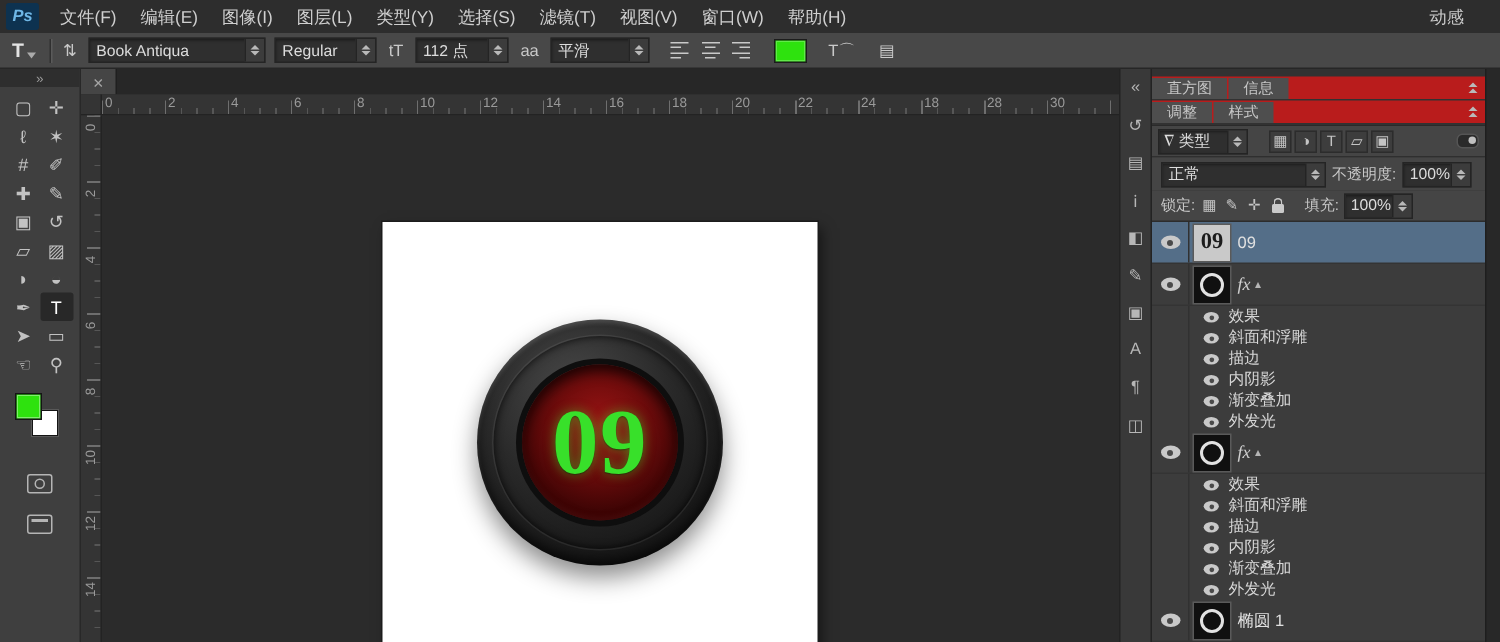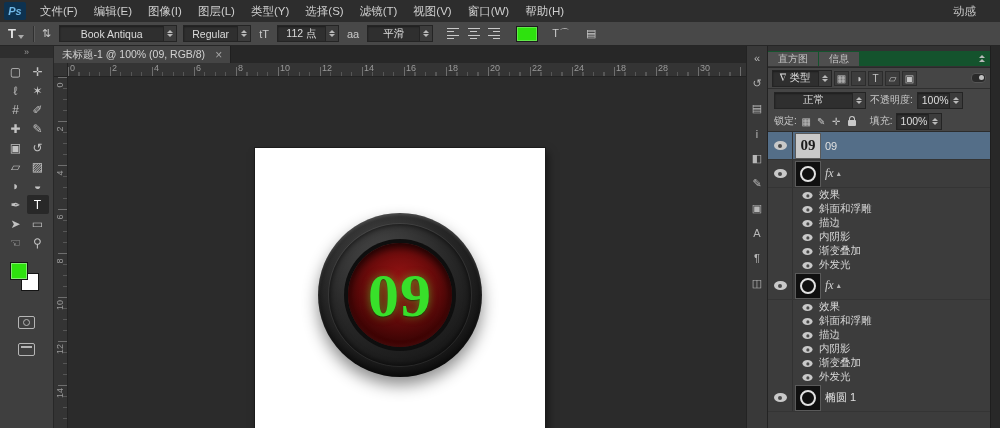--- a/index.html
+++ b/index.html
@@ -14,21 +14,21 @@
   .workspace{margin-left:auto;margin-right:24px;font-size:11.5px;color:#c8c8c8;white-space:nowrap;}
   
   .optionsbar{position:absolute;left:0;top:22px;width:1000px;height:24px;background:#484848;
               border-bottom:1px solid #262626;display:flex;align-items:center;gap:6px;padding-left:5px;box-sizing:border-box;z-index:5;}
   .tool-badge{display:flex;align-items:center;gap:2px;color:#e3e3e3;font-weight:bold;font-size:13px;padding:0 3px;}
   .mini-caret{width:0;height:0;border-left:3px solid transparent;border-right:3px solid transparent;border-top:4px solid #aaa;margin-top:6px;}
   .vsep{width:1px;height:16px;background:#303030;box-shadow:1px 0 0 #5a5a5a;}
   .opt-icon{color:#c9c9c9;font-size:11px;padding:0 2px;white-space:nowrap;}
   .combo{display:flex;align-items:center;height:17px;background:#2f2f2f;border:1px solid #242424;
          box-shadow:inset 0 1px 2px rgba(0,0,0,.4);box-sizing:border-box;}
-  .combo-text{flex:1;font-size:10.5px;color:#dcdcdc;padding:0 4px;white-space:nowrap;overflow:hidden;text-align:center;}
+  .combo-text{flex:1;font-size:10.5px;color:#dcdcdc;padding:0 4px;white-space:nowrap;overflow:hidden;}
   .combo-btn{width:12px;align-self:stretch;display:flex;flex-direction:column;align-items:center;justify-content:center;
              gap:1px;border-left:1px solid #242424;background:#3c3c3c;flex:none;}
   .tri-up{width:0;height:0;border-left:3px solid transparent;border-right:3px solid transparent;border-bottom:3px solid #b9b9b9;}
   .tri-down{width:0;height:0;border-left:3px solid transparent;border-right:3px solid transparent;border-top:3px solid #b9b9b9;}
   .al{width:13px;height:11px;display:flex;flex-direction:column;justify-content:space-between;padding:1px 0;}
   .al i{display:block;height:1px;background:#c9c9c9;}
   .al-left i:nth-child(odd){width:12px}.al-left i:nth-child(even){width:7px}
   .al-center i{margin:0 auto}.al-center i:nth-child(odd){width:12px}.al-center i:nth-child(even){width:7px}
   .al-right i{margin-left:auto}.al-right i:nth-child(odd){width:12px}.al-right i:nth-child(even){width:7px}
   .swatch{width:20px;height:14px;border:1px solid #1c1c1c;box-shadow:inset 0 0 0 1px rgba(255,255,255,.25);}
@@ -81,25 +81,25 @@
   .btn-label{font-family:"Liberation Serif","DejaVu Serif",serif;font-weight:bold;font-size:62px;letter-spacing:1px;
      text-shadow:0 0 8px rgba(60,230,40,.55),0 1px 1px rgba(0,0,0,.6);}
   
   .dockstrip{position:absolute;left:746px;top:46px;width:22px;height:382px;background:#393939;
              border-left:1px solid #232323;border-right:1px solid #232323;box-sizing:border-box;
              display:flex;flex-direction:column;align-items:center;padding-top:4px;gap:9px;}
   .strip-icon{width:18px;height:16px;display:flex;align-items:center;justify-content:center;color:#b7b7b7;font-size:11px;}
   
   .panelcol{position:absolute;left:768px;top:46px;width:222px;height:382px;background:#323232;
             display:flex;flex-direction:column;padding-top:5px;box-sizing:border-box;overflow:hidden;}
-  .ph-row{height:15px;flex:none;background:#14532d;margin-bottom:1px;display:flex;align-items:center;}
+  .ph-row{height:15px;flex:none;background:#b91c1c;margin-bottom:1px;display:flex;align-items:center;}
   .ph-tab{background:#4e4e4e;color:#c6c6c6;font-size:10px;padding:0 10px;display:flex;align-items:center;margin-right:1px;white-space:nowrap;}
   .ph-btn{margin-left:auto;width:16px;display:flex;flex-direction:column;align-items:center;justify-content:center;gap:1px;}
   .filter-row{height:20px;flex:none;background:#454545;border-top:1px solid #2a2a2a;border-bottom:1px solid #2f2f2f;
-              display:flex;align-items:center;gap:2px;padding:0 4px;}
+              display:flex;align-items:center;gap:14px;padding:0 4px;}
   .ficon{width:15px;height:15px;display:flex;align-items:center;justify-content:center;color:#c4c4c4;font-size:10px;
          background:#3d3d3d;border:1px solid #2c2c2c;box-sizing:border-box;}
   .fswitch{margin-left:auto;width:13px;height:8px;border-radius:4px;background:#2a2a2a;border:1px solid #555;position:relative;}
   .fswitch::after{content:"";position:absolute;right:1px;top:1px;width:5px;height:5px;border-radius:50%;background:#c0c0c0;}
   .blend-row{height:22px;flex:none;background:#454545;display:flex;align-items:center;gap:4px;padding:0 6px;}
   .lock-row{height:20px;flex:none;background:#454545;border-bottom:1px solid #2c2c2c;display:flex;align-items:center;gap:3px;padding:0 6px;}
   .plabel{font-size:10px;color:#c8c8c8;white-space:nowrap;}
   .lockicon{width:13px;height:14px;display:flex;align-items:center;justify-content:center;color:#c4c4c4;font-size:10px;}
   .padlock{width:8px;height:6px;background:#c9c9c9;border-radius:1px;position:relative;margin-top:4px;}
   .padlock::before{content:"";position:absolute;top:-4px;left:1px;width:4px;height:3px;border:1px solid #c9c9c9;border-bottom:none;border-radius:3px 3px 0 0;}
@@ -213,21 +213,20 @@
           <i></i>
         </span>
     </div>
     <span class="swatch" style="margin-left: 10px; background-color: rgb(46, 226, 14);"></span>
     <span class="opt-icon" style="margin-left:6px">T⌒</span>
     <span class="opt-icon" style="margin-left:6px">▤</span>
   </div>
 
   <div class="tabrow">
     <div class="doctab">
-      <span>未标题-1 @ 100% (09, RGB/8)</span>
       <span class="close">×</span>
     </div>
   </div>
 
   <div class="toolbar">
     <div class="tb-collapse">»</div>
     <div class="tools">
 
         <span class="tool">▢</span>
 
@@ -364,20 +363,28 @@
   <div class="panelcol">
 
     <div class="ph-row">
       <span class="ph-tab">直方图</span>
       <span class="ph-tab">信息</span>
       <span class="ph-btn">
           <i class="tri-up"></i>
           <i class="tri-up"></i>
         </span>
     </div>
+    <div class="ph-row">
+      <span class="ph-tab">调整</span>
+      <span class="ph-tab">样式</span>
+      <span class="ph-btn">
+          <i class="tri-up"></i>
+          <i class="tri-up"></i>
+        </span>
+    </div>
 
     <div class="filter-row">
       <div class="combo" style="width:60px">
         <span class="combo-text" style="padding-left:3px">
           <span>∇</span>
           <span>类型</span>
         </span>
         <span class="combo-btn">
             <i class="tri-up"></i>
             <i class="tri-down"></i>
@@ -392,21 +399,21 @@
           <span class="ficon">T</span>
 
           <span class="ficon">▱</span>
 
           <span class="ficon">▣</span>
         </div>
       <span class="fswitch"></span>
     </div>
 
     <div class="blend-row">
-      <div class="combo" style="width:92px">
+      <div class="combo" style="width:110px">
         <span class="combo-text">正常</span>
         <span class="combo-btn">
             <i class="tri-up"></i>
             <i class="tri-down"></i>
           </span>
       </div>
       <span class="plabel">不透明度:</span>
       <div class="combo" style="width:46px">
         <span class="combo-text">100%</span>
         <span class="combo-btn">

